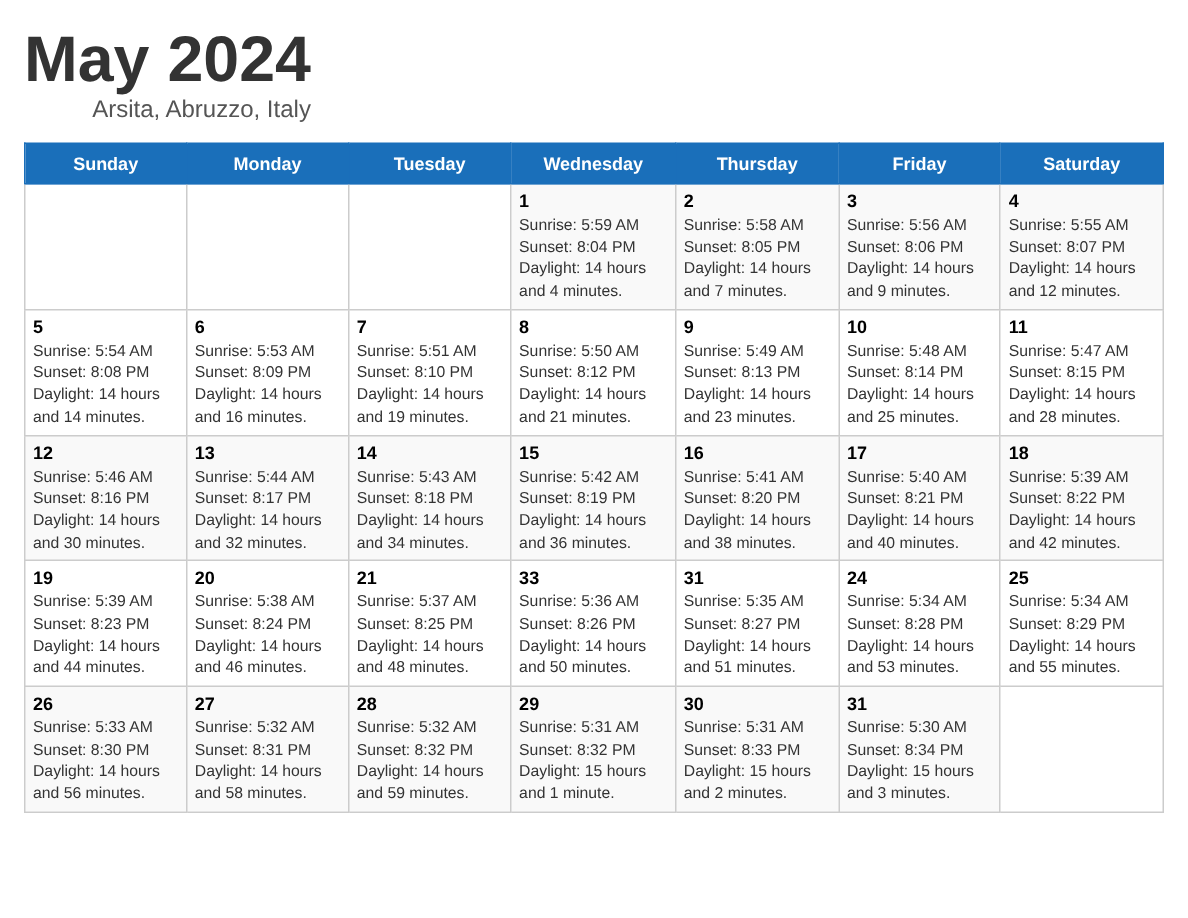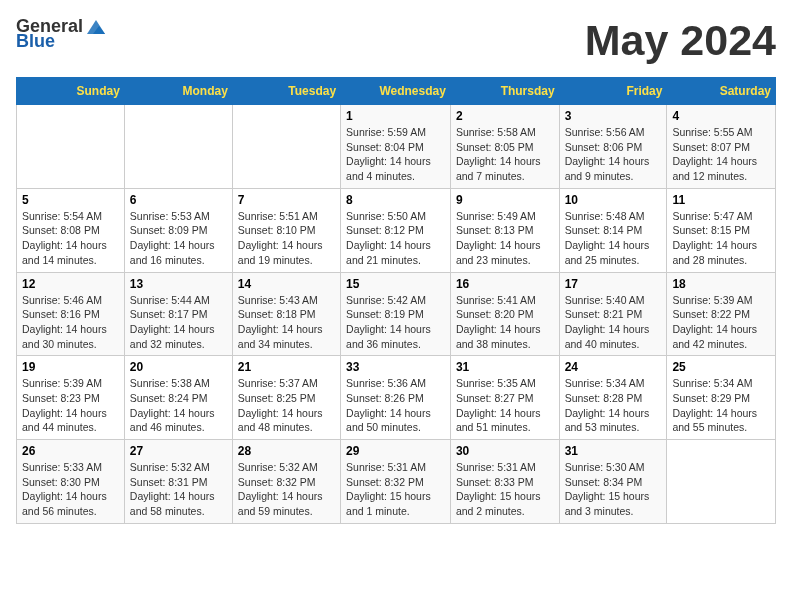--- a/index.html
+++ b/index.html
@@ -43,23 +43,23 @@
       font-size: 16px;
       color: #555;
     }
     table {
       width: 100%;
       border-collapse: collapse;
       font-size: 11px;
     }
     thead th {
       background-color: #1a6fba;
-      color: #fde047;
+      color: #ffffff;
       padding: 6px 4px;
-      text-align: right;
+      text-align: center;
       font-size: 12px;
       border: 1px solid #1a6fba;
     }
     tbody tr td {
       border: 1px solid #ccc;
       vertical-align: top;
       padding: 4px 5px;
       width: 113px;
       min-height: 70px;
       background: #fff;
@@ -82,34 +82,23 @@
       line-height: 1.4;
     }
     .empty-cell {
       background: #fff !important;
     }
   </style>
 </head>
 <body>
 
 <div class="header">
-  <div class="logo">
-    <div style="display:flex;flex-direction:column;align-items:flex-start;">
-      <div style="display:flex;align-items:center;gap:2px;">
-        <span class="logo-text-general">General</span>
-        <svg width="22" height="18" viewBox="0 0 22 18">
-          <polygon points="2,16 11,2 20,16" fill="#1a6fba" opacity="0.85"></polygon>
-          <polygon points="8,16 14,8 20,16" fill="#1a6fba"></polygon>
-        </svg>
-      </div>
-      <span class="logo-text-blue" style="margin-top:-6px;">Blue</span>
-    </div>
-  </div>
   <div class="title-block">
     <div class="main-title">May 2024</div>
+    <div class="subtitle">Arsita, Abruzzo, Italy</div>
   </div>
 </div>
 
 <table>
   <thead>
     <tr id="weekday-header">
     <th>Sunday</th>
         <th>Monday</th>
         <th>Tuesday</th>
         <th>Wednesday</th>

